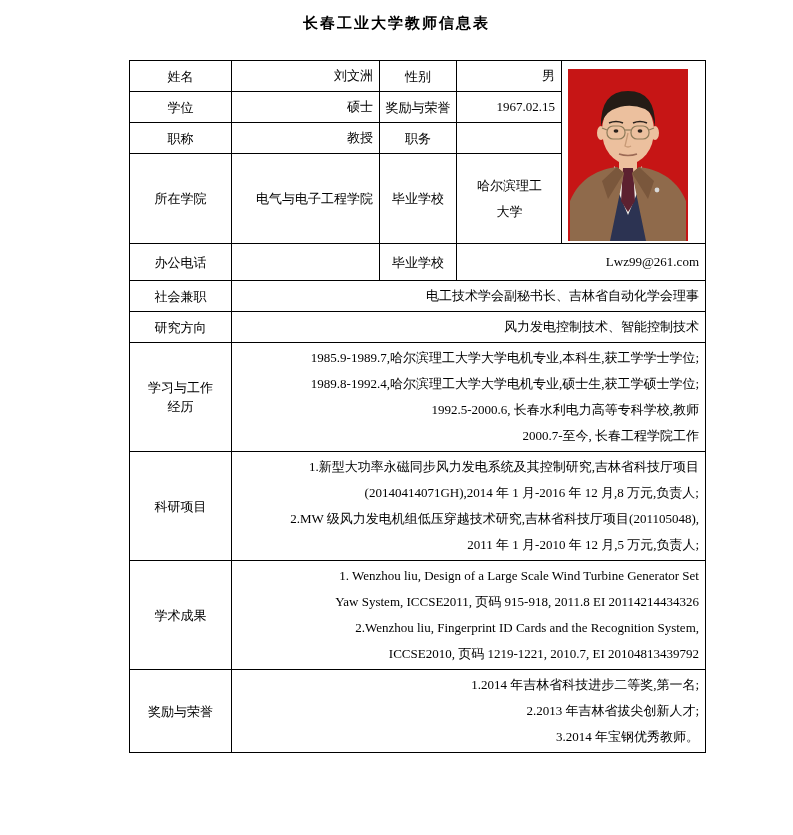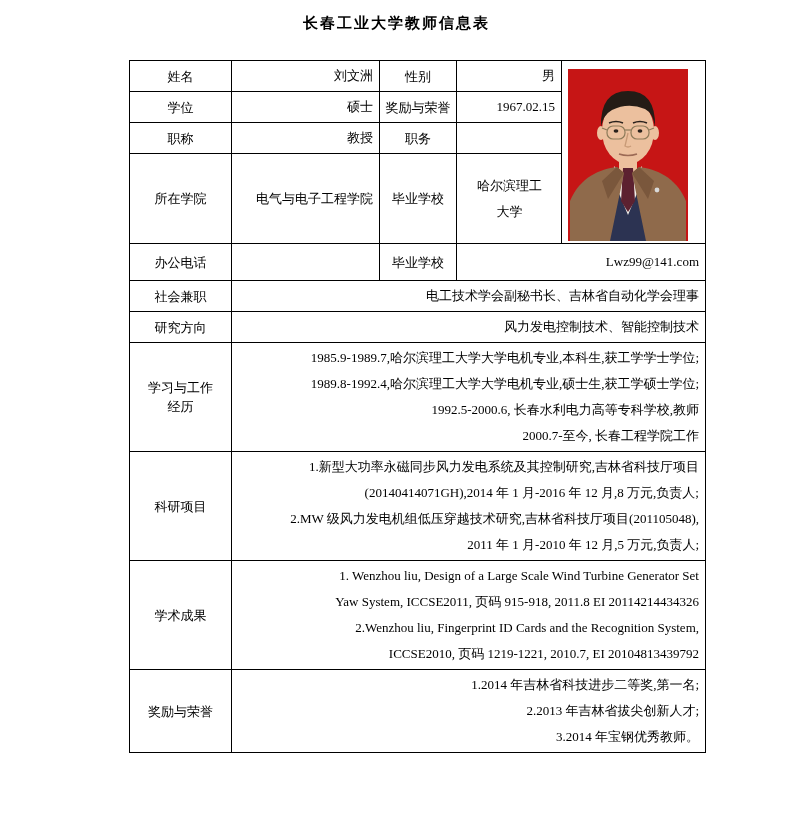--- a/index.html
+++ b/index.html
@@ -138,21 +138,21 @@
     <td class="label">所在学院</td>
     <td class="value">电气与电子工程学院</td>
     <td class="label">毕业学校</td>
     <td class="value value-center">哈尔滨理工
 大学</td>
   </tr>
   <tr style="height:37px">
     <td class="label">办公电话</td>
     <td class="value"></td>
     <td class="label">毕业学校</td>
-    <td class="value" colspan="2">Lwz99@141.com</td>
+    <td class="value" colspan="2">Lwz99@261.com</td>
   </tr>
   <tr style="height:20px">
     <td class="label">社会兼职</td>
     <td class="value" colspan="4">电工技术学会副秘书长、吉林省自动化学会理事</td>
   </tr>
   <tr style="height:31px">
     <td class="label">研究方向</td>
     <td class="value" colspan="4">风力发电控制技术、智能控制技术</td>
   </tr>
   <tr style="height:109px">

